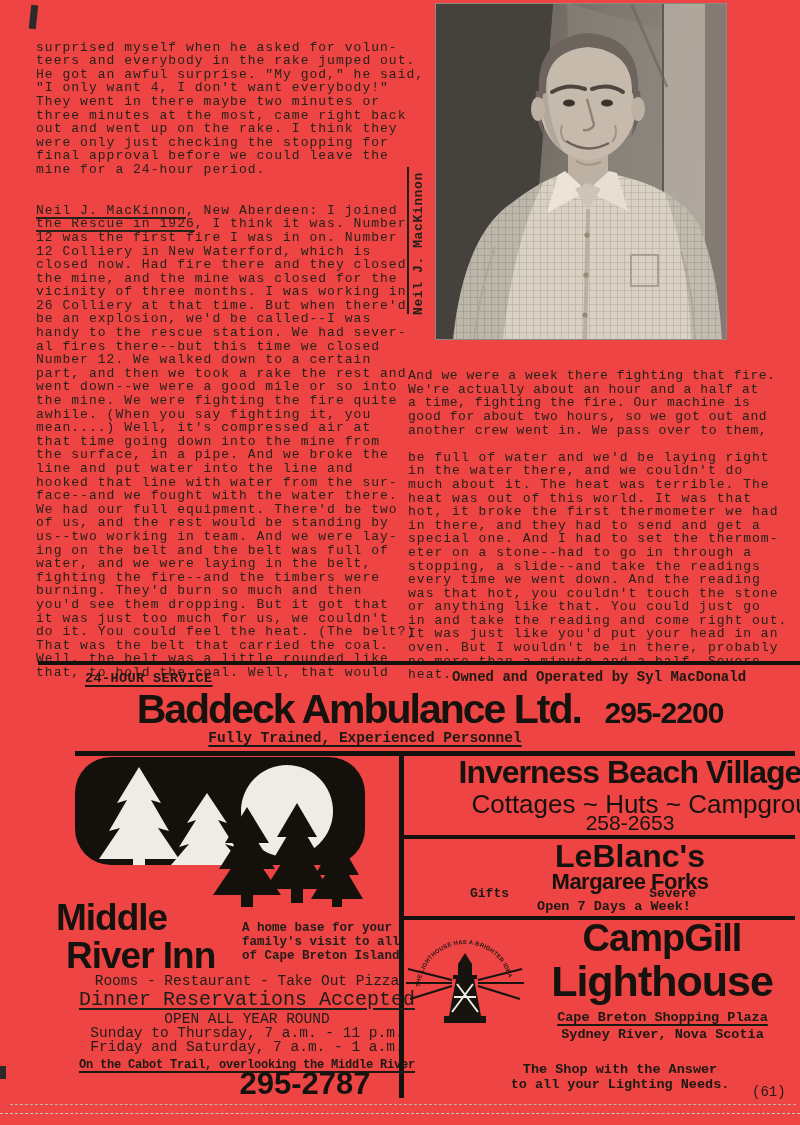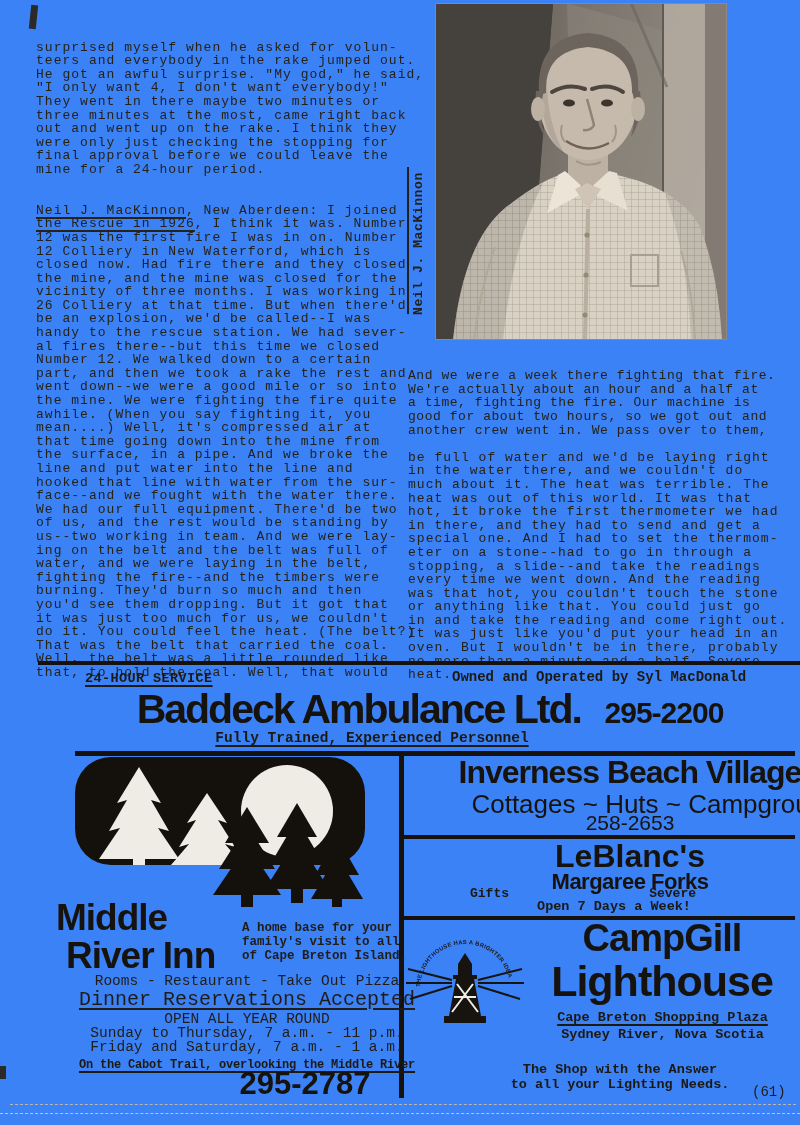--- a/index.html
+++ b/index.html
@@ -1,16 +1,16 @@
 <!DOCTYPE html>
 <html><head>
 <meta charset="utf-8">
 <style>
   html,body{margin:0;padding:0;background:#cfccc6;}
-  .page{position:relative;width:800px;height:1125px;background:#3b82f6;overflow:hidden;
+  .page{position:relative;width:800px;height:1125px;background:#ef4444;overflow:hidden;
         color:#201d18;font-family:"Liberation Mono",monospace;}
   .abs{position:absolute;}
   .body-text{font-size:13px;line-height:13.6px;letter-spacing:1.02px;white-space:pre-line;
              font-family:"Liberation Mono",monospace;color:#262219;}
   .u{text-decoration:underline;text-underline-offset:3px;text-decoration-thickness:1.5px;}
   .mono{font-family:"Liberation Mono",monospace;}
   .mb{font-family:"Liberation Mono",monospace;font-weight:700;color:#1c1913;}
   .sans{font-family:"Liberation Sans",sans-serif;color:#16130e;}
   .rule{background:#15120d;}
   .ctr{text-align:center;padding-left:30px;}
@@ -169,21 +169,21 @@
 
   <div class="abs rule" style="left:38px;top:661px;width:762px;height:4px;"></div>
 
   <div>
     <div class="abs mb u" style="left:85px;top:671px;font-size:13.5px;letter-spacing:0.4px;">24-HOUR SERVICE</div>
     <div class="abs mb" style="left:452px;top:669px;font-size:14px;">Owned and Operated by Syl MacDonald</div>
     <div class="abs ctr" style="left:0;top:686px;width:800px;white-space:nowrap;">
       <span class="sans" style="font-size:41px;font-weight:700;letter-spacing:-2px;">Baddeck Ambulance Ltd.</span>
       <span class="sans" style="font-size:30px;font-weight:700;letter-spacing:-1px;margin-left:14px;">295-2200</span>
     </div>
-    <div class="abs ctr" style="left:12px;top:729px;width:660px;text-align:center;">
+    <div class="abs ctr" style="left:5px;top:729px;width:660px;text-align:center;">
       <span class="mb u" style="font-size:14.5px;">Fully Trained, Experienced Personnel</span>
     </div>
   </div>
 
   <div class="abs rule" style="left:75px;top:751px;width:720px;height:5px;"></div>
   <div class="abs rule" style="left:399px;top:751px;width:5px;height:347px;"></div>
 
   <div>
     <svg class="abs" style="left:75px;top:757px;" width="292" height="152" viewBox="0 0 292 152">
       <rect x="0" y="0" width="290" height="108" rx="36" fill="#14110c"></rect>

